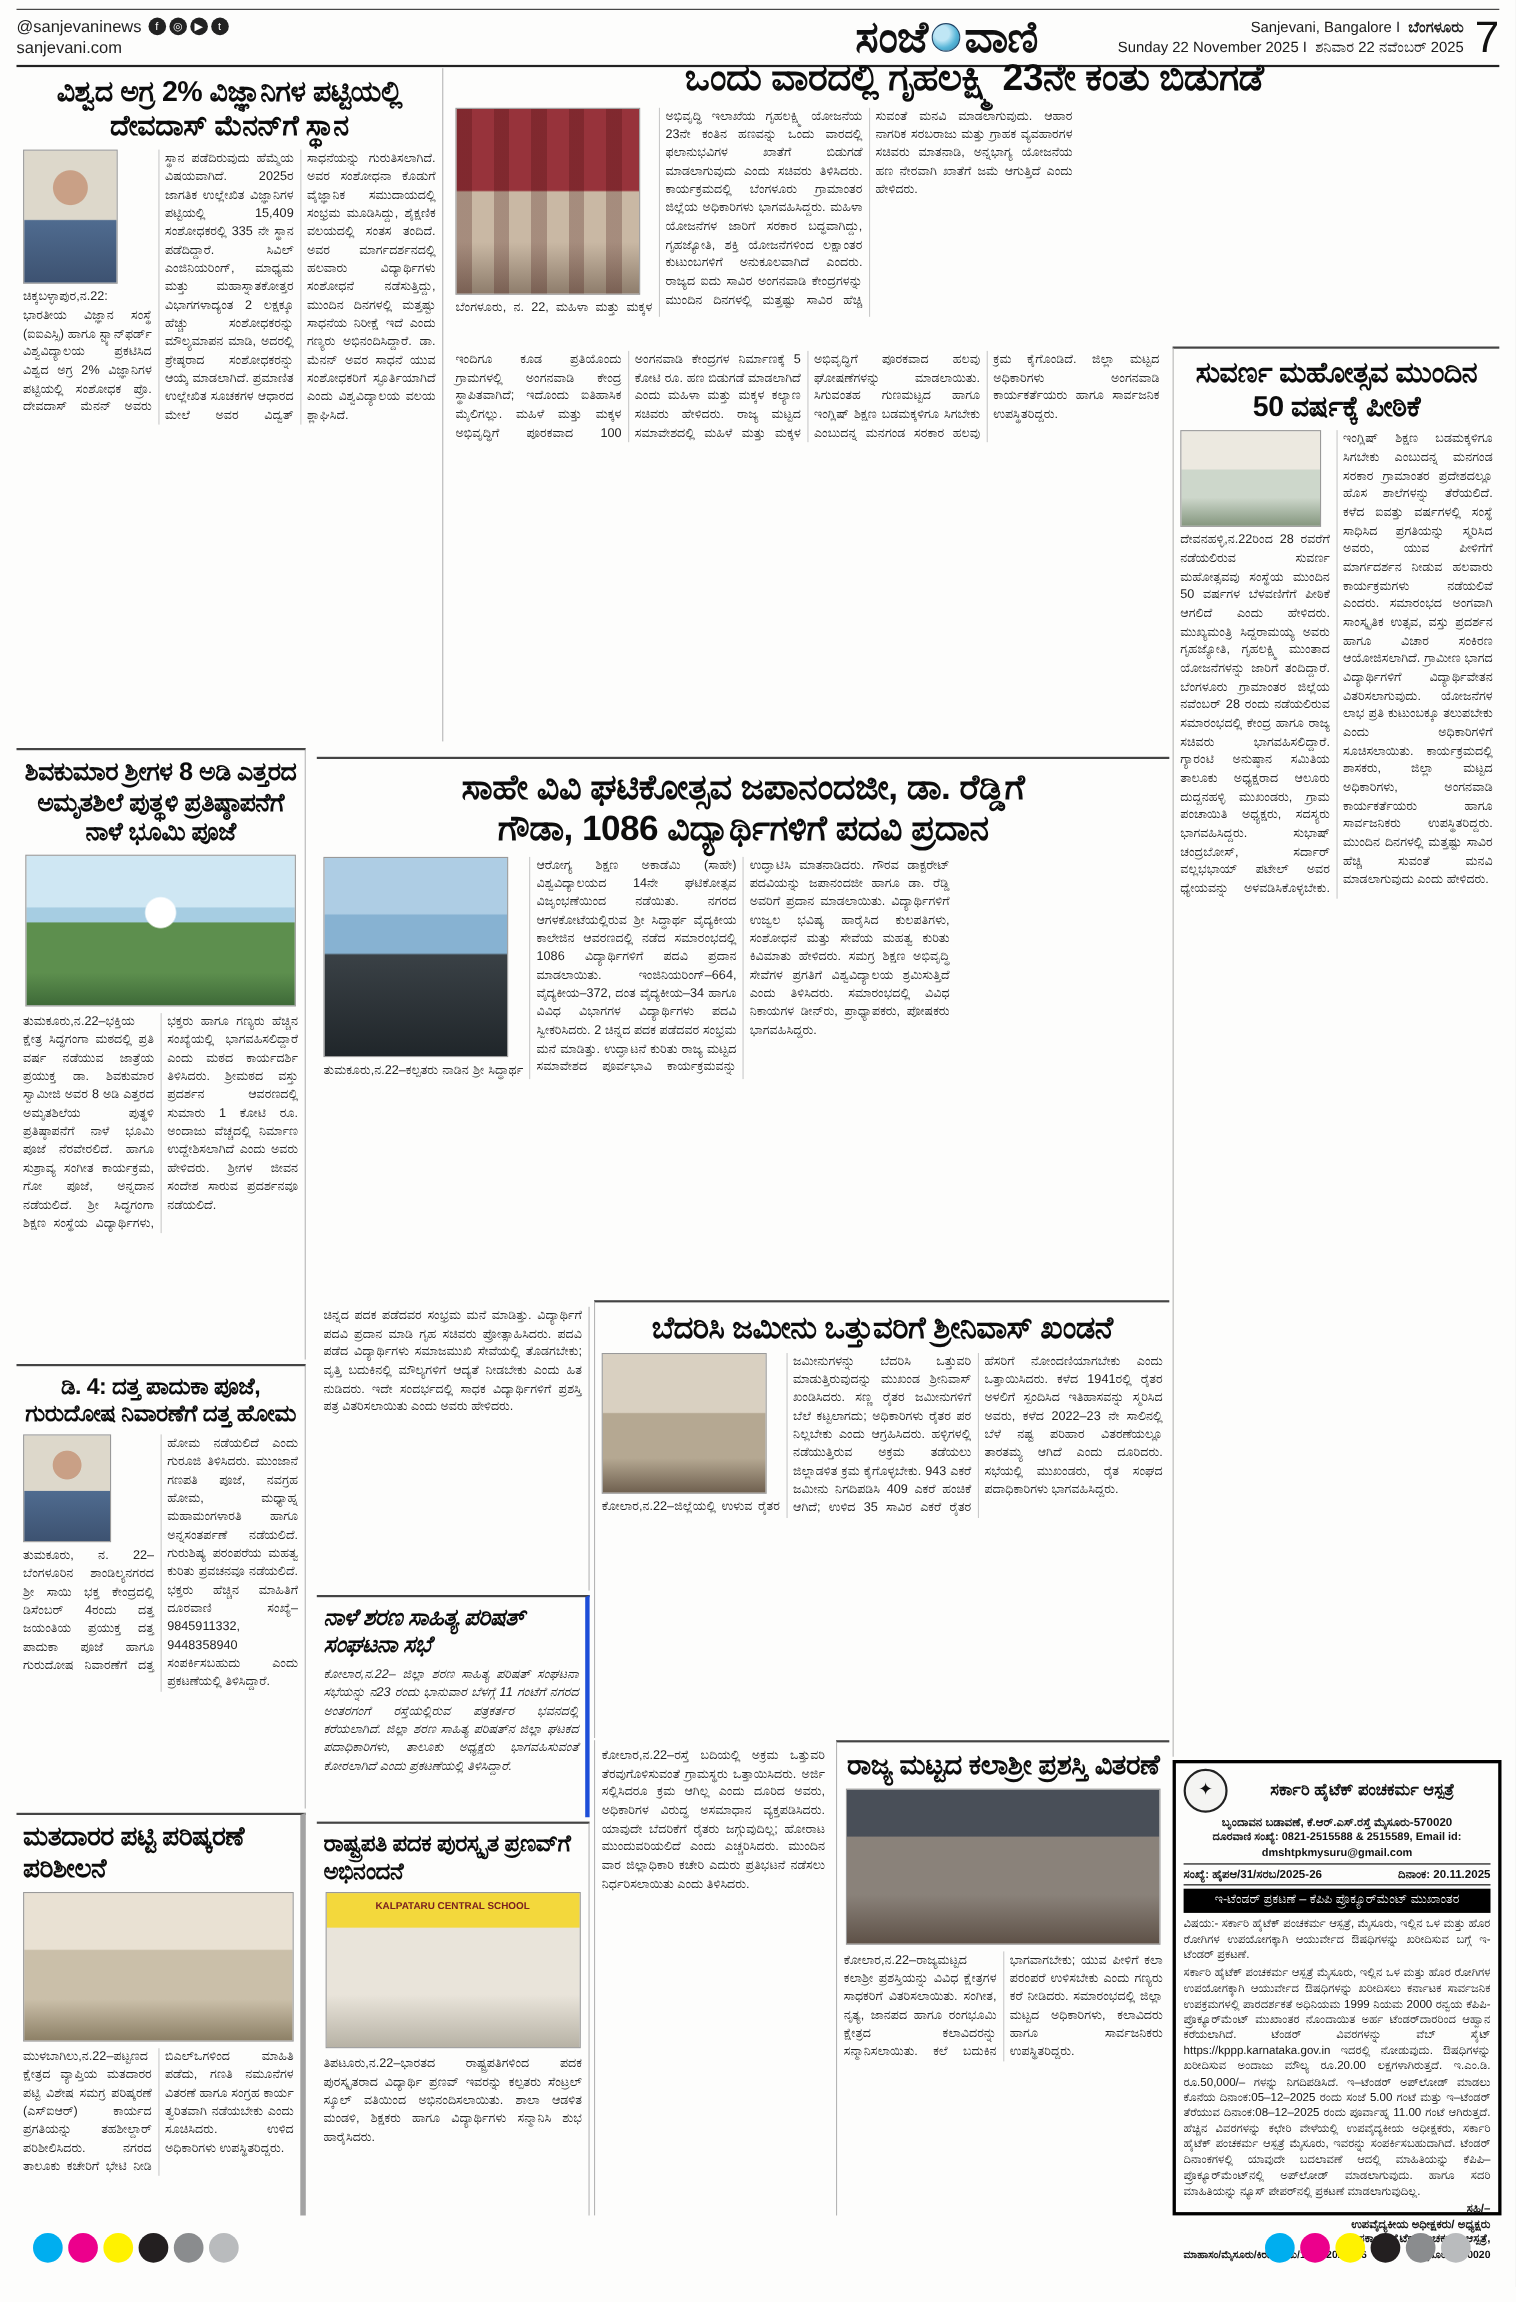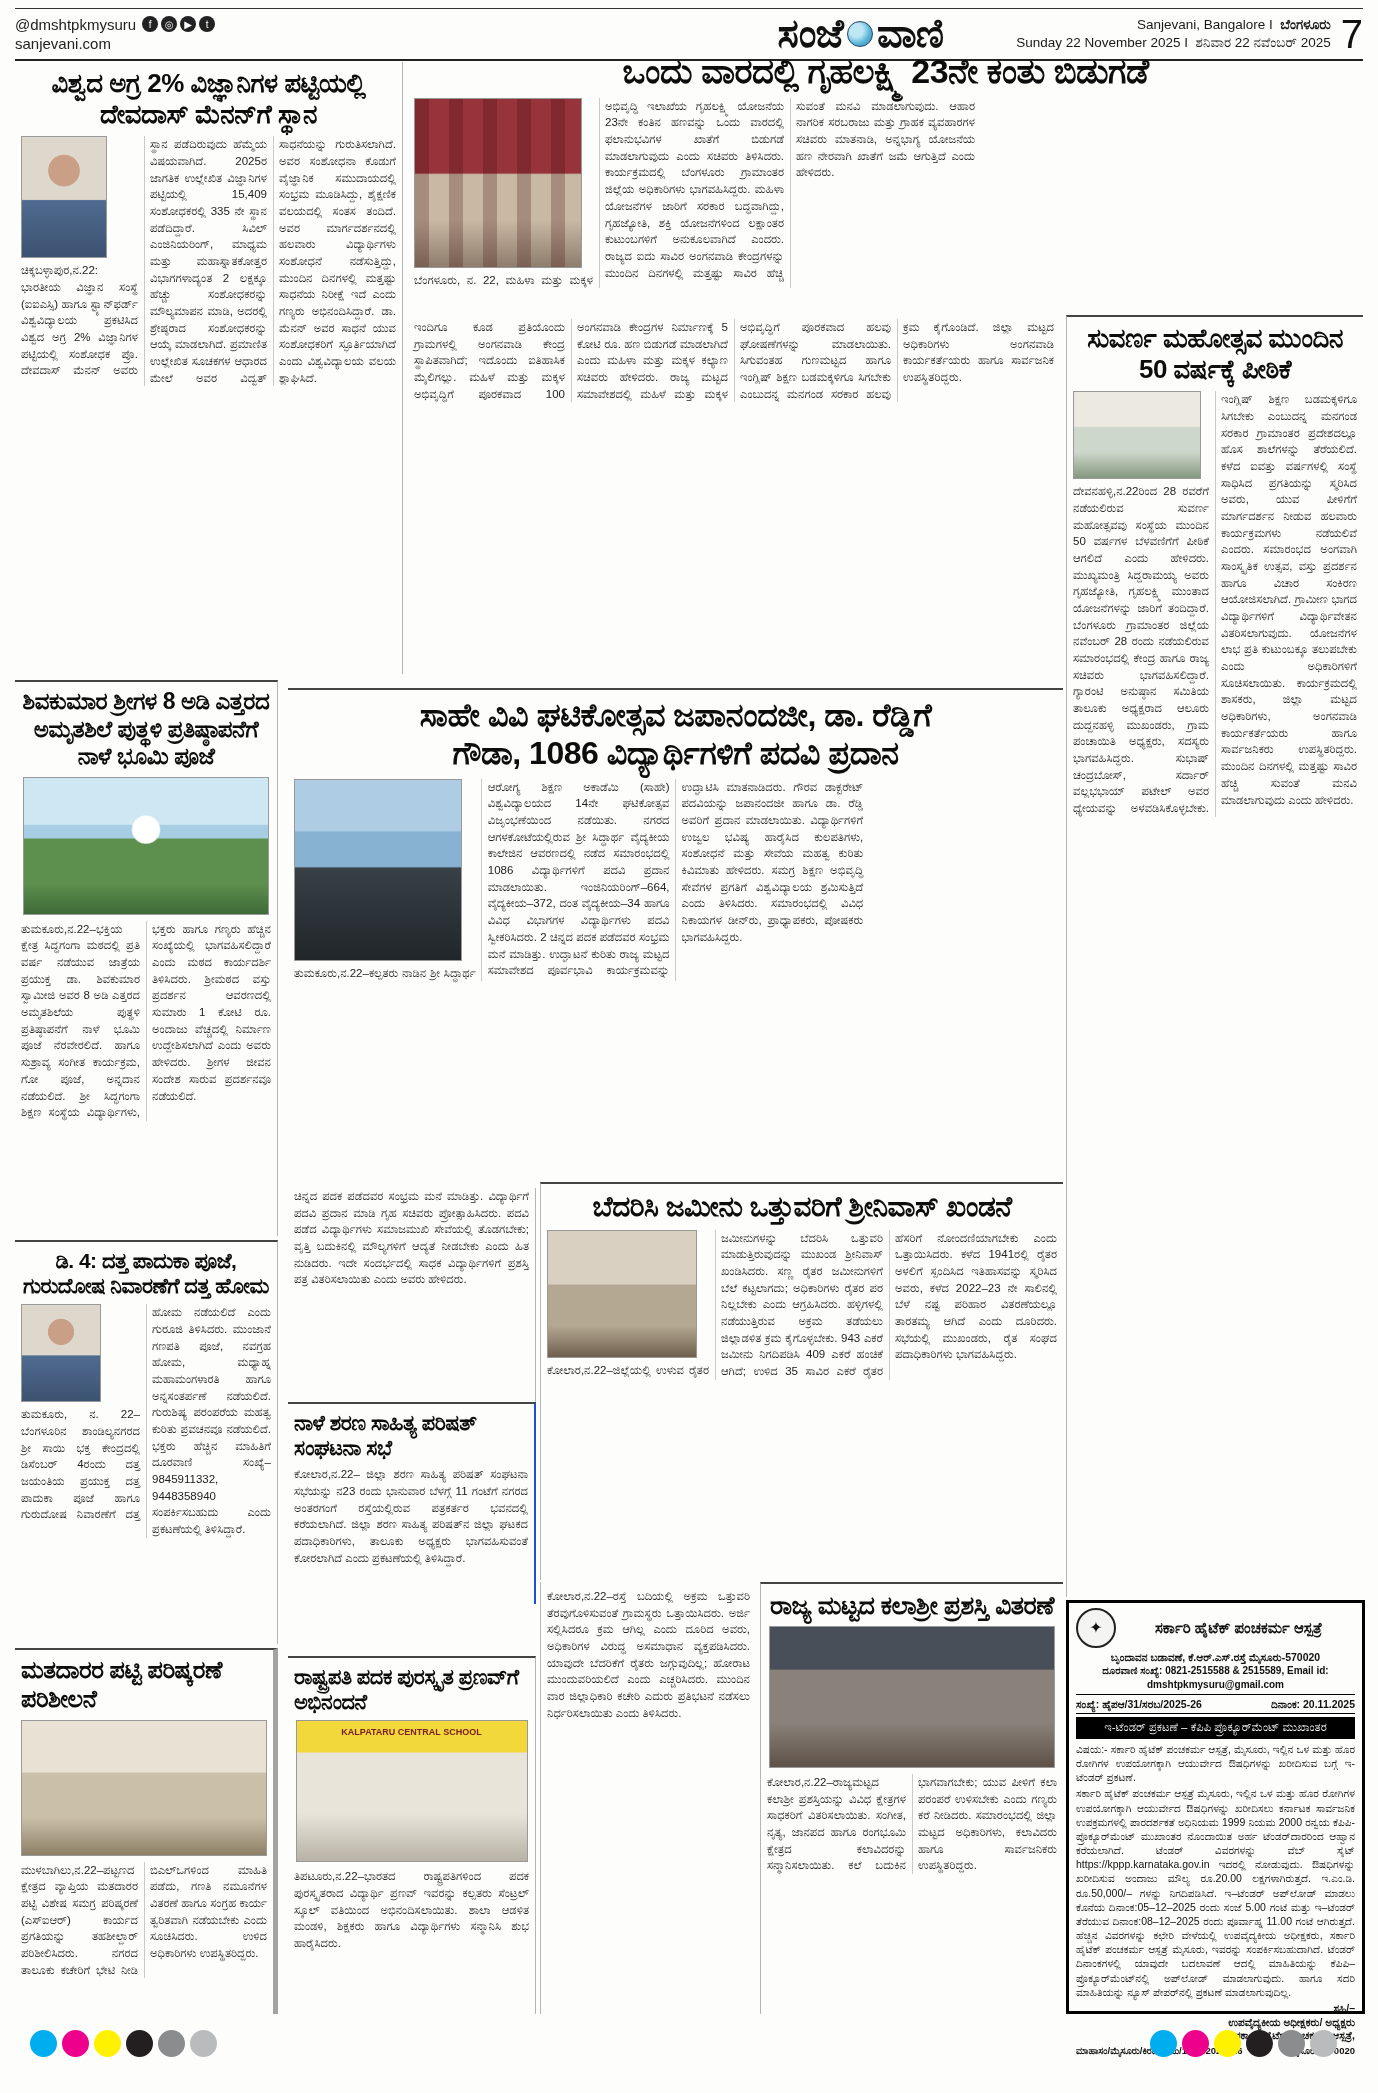--- a/index.html
+++ b/index.html
@@ -66,21 +66,21 @@
   #art-datta .hl{font-size:21px;}
   #art-datta .body{column-count:2;}
   #art-voters{left:15px;top:1648px;width:263px;height:366px;border-right:5px solid #a3a3a3;}
   #art-voters .hl{font-size:24px;text-align:left;}
   #art-voters .body{column-count:2;}
   #art-sahe{left:288px;top:688px;width:775px;height:496px;}
   #art-sahe .hl{font-size:32px;}
   #art-sahe .body{column-count:4;}
   #art-sahe-cont{left:288px;top:1188px;width:248px;height:258px;border-right:1px solid #b5b5b5;padding-top:0;}
   #art-sahe-cont .body{column-count:1;}
-  #art-sharana{left:288px;top:1402px;width:248px;height:202px;border-right:2px solid #1d4ed8;}
+  #art-sharana{left:288px;top:1450px;width:248px;height:202px;border-right:4px solid #1d4ed8;font-style:italic;}
   #art-sharana .hl{font-size:21px;text-align:left;}
   #art-sharana .body{column-count:1;}
   #art-pranav{left:288px;top:1656px;width:248px;height:358px;border-right:1px solid #b5b5b5;}
   #art-pranav .hl{font-size:21px;text-align:left;}
   #art-pranav .body{column-count:1;}
   #art-bedarisi{left:540px;top:1182px;width:523px;height:398px;border-left:1px solid #b5b5b5;}
   #art-bedarisi .hl{font-size:28px;}
   #art-bedarisi .body{column-count:3;}
   #art-bedarisi-cont{left:540px;top:1582px;width:216px;height:432px;border-left:1px solid #b5b5b5;padding-top:6px;}
   #art-bedarisi-cont .body{column-count:1;}
@@ -108,21 +108,21 @@
   .dot{width:27px;height:27px;border-radius:50%;}
 </style>
 </head>
 <body>
 
 <div id="page">
 
   <div id="header">
     <div class="hdr-left">
       <div class="row1">
-        <span>@dmshtpkmysuru</span>
+        <span>@sanjevaninews</span>
         <span class="soc">
           <span class="ic">f</span>
           <span class="ic">◎</span>
           <span class="ic">▶</span>
           <span class="ic">t</span>
         </span>
       </div>
       <div>sanjevani.com</div>
     </div>
     <div class="masthead">

